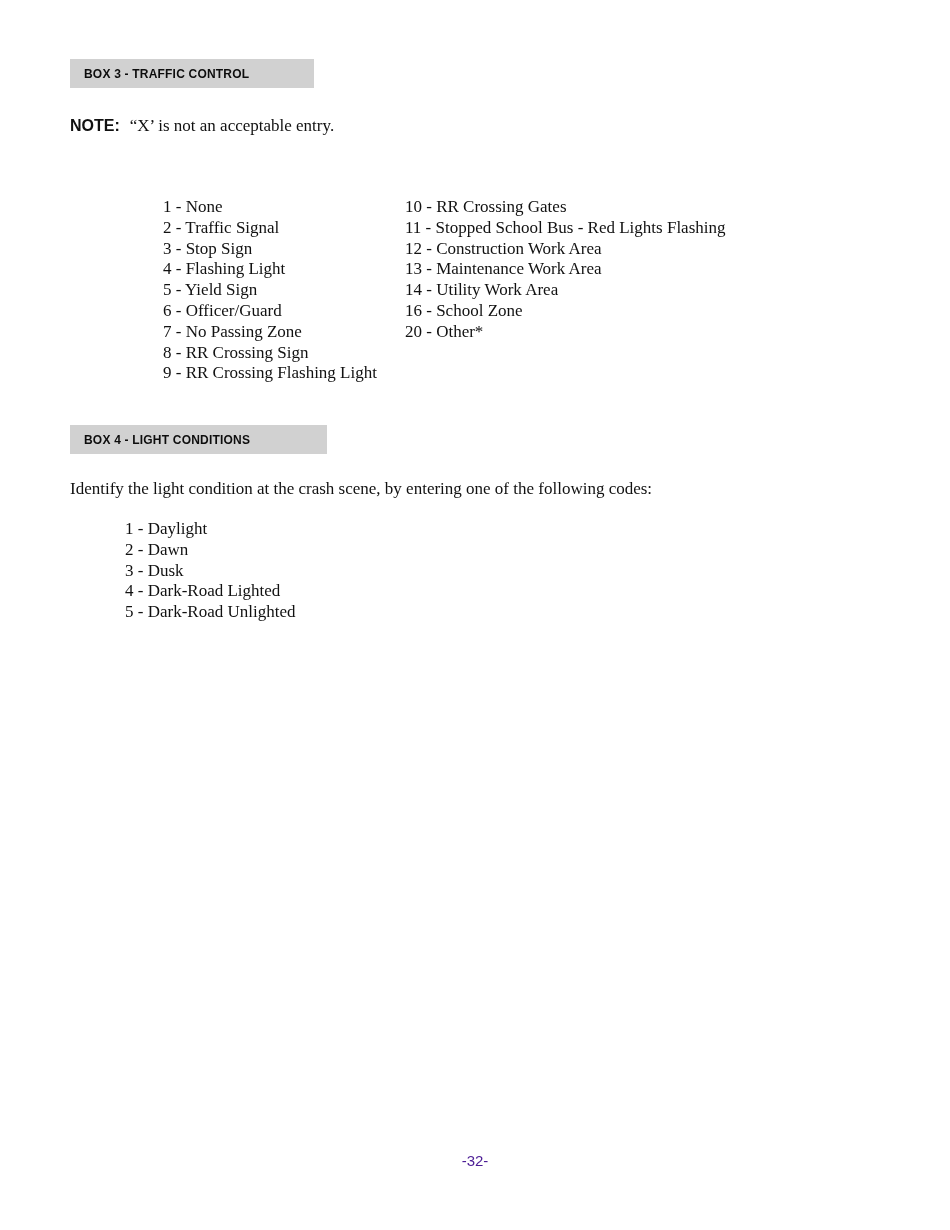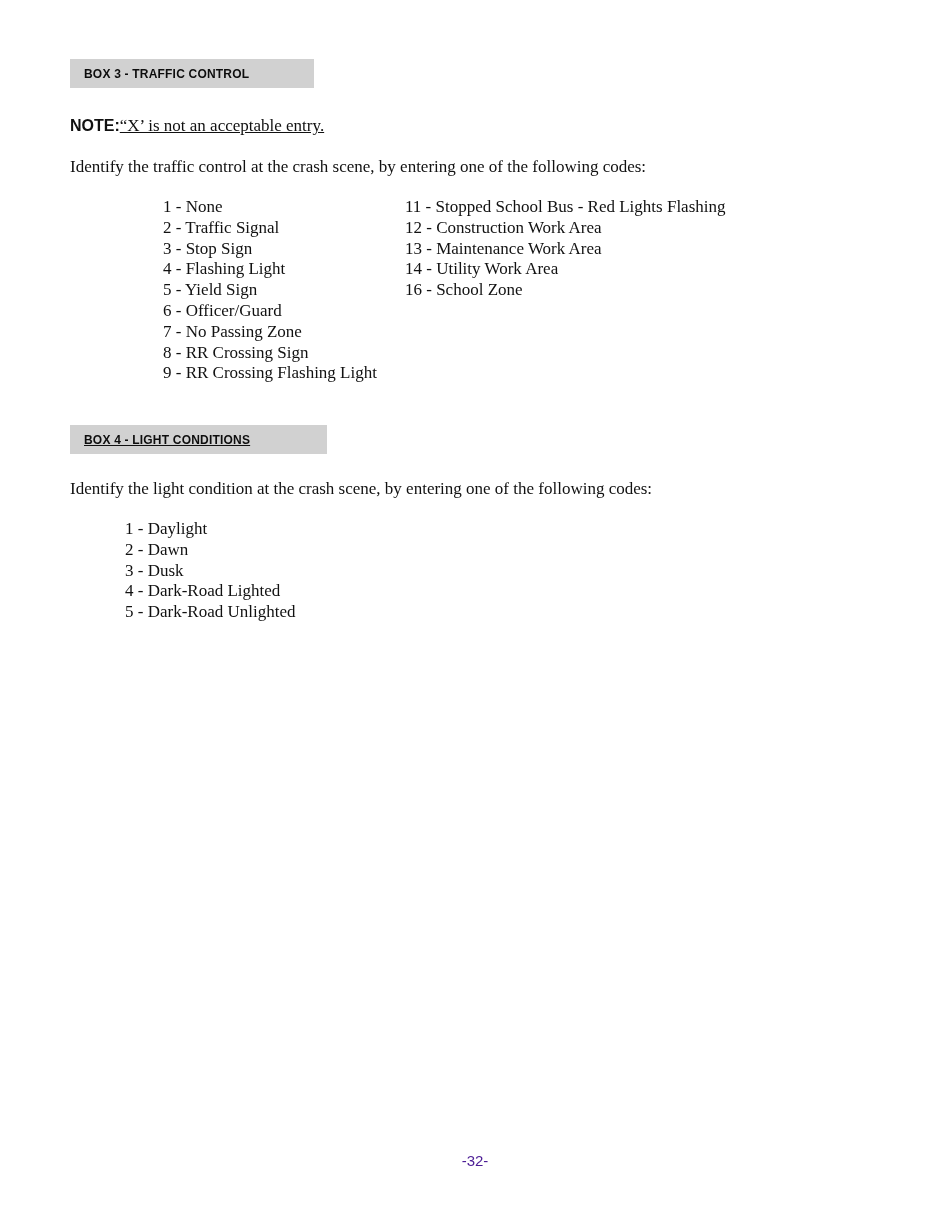--- a/index.html
+++ b/index.html
@@ -30,21 +30,21 @@
   .section-bar .section-title {
     font-family: "Liberation Sans", "DejaVu Sans", sans-serif;
     font-weight: bold;
     font-size: 12px;
     letter-spacing: 0.2px;
     color: #0d0d0d;
     white-space: nowrap;
   }
 
   #bar-box3 { left: 70px; top: 59px; width: 244px; }
-  #bar-box4 { left: 70px; top: 425px; width: 257px; text-decoration: underline; }
+  #bar-box4 { left: 70px; top: 425px; width: 257px; }
 
   
   .para {
     position: absolute;
     font-size: 17px;
     line-height: 21px;
     white-space: nowrap;
   }
   .note-label {
     font-family: "Liberation Sans", "DejaVu Sans", sans-serif;
@@ -91,43 +91,44 @@
 </head>
 <body>
 
 <div class="page">
 
   <div class="section-bar" id="bar-box3">
     <span class="section-title">BOX 3 - TRAFFIC CONTROL</span>
   </div>
 
   <div class="para" id="note-line">
-    <span class="note-label">NOTE:</span><span class="note-text" style="text-decoration:underline;">“X’ is not an acceptable entry.</span>
+    <span class="note-label">NOTE:</span><span class="note-text" style="margin-left:10px;">“X’ is not an acceptable entry.</span>
   </div>
 
-  <div class="para" id="intro-box3">Identify the traffic control at the crash scene, by entering one of the following codes:</div>
 
   <ul class="code-list" id="list-box3-left">
     <li>1 - None</li>
     <li>2 - Traffic Signal</li>
     <li>3 - Stop Sign</li>
     <li>4 - Flashing Light</li>
     <li>5 - Yield Sign</li>
     <li>6 - Officer/Guard</li>
     <li>7 - No Passing Zone</li>
     <li>8 - RR Crossing Sign</li>
     <li>9 - RR Crossing Flashing Light</li>
   </ul>
 
   <ul class="code-list" id="list-box3-right">
+    <li>10 - RR Crossing Gates</li>
     <li>11 - Stopped School Bus - Red Lights Flashing</li>
     <li>12 - Construction Work Area</li>
     <li>13 - Maintenance Work Area</li>
     <li>14 - Utility Work Area</li>
     <li>16 - School Zone</li>
+    <li>20 - Other*</li>
   </ul>
 
   <div class="section-bar" id="bar-box4">
     <span class="section-title">BOX 4 - LIGHT CONDITIONS</span>
   </div>
 
   <div class="para" id="intro-box4">Identify the light condition at the crash scene, by entering one of the following codes:</div>
 
   <ul class="code-list" id="list-box4">
     <li>1 - Daylight</li>

